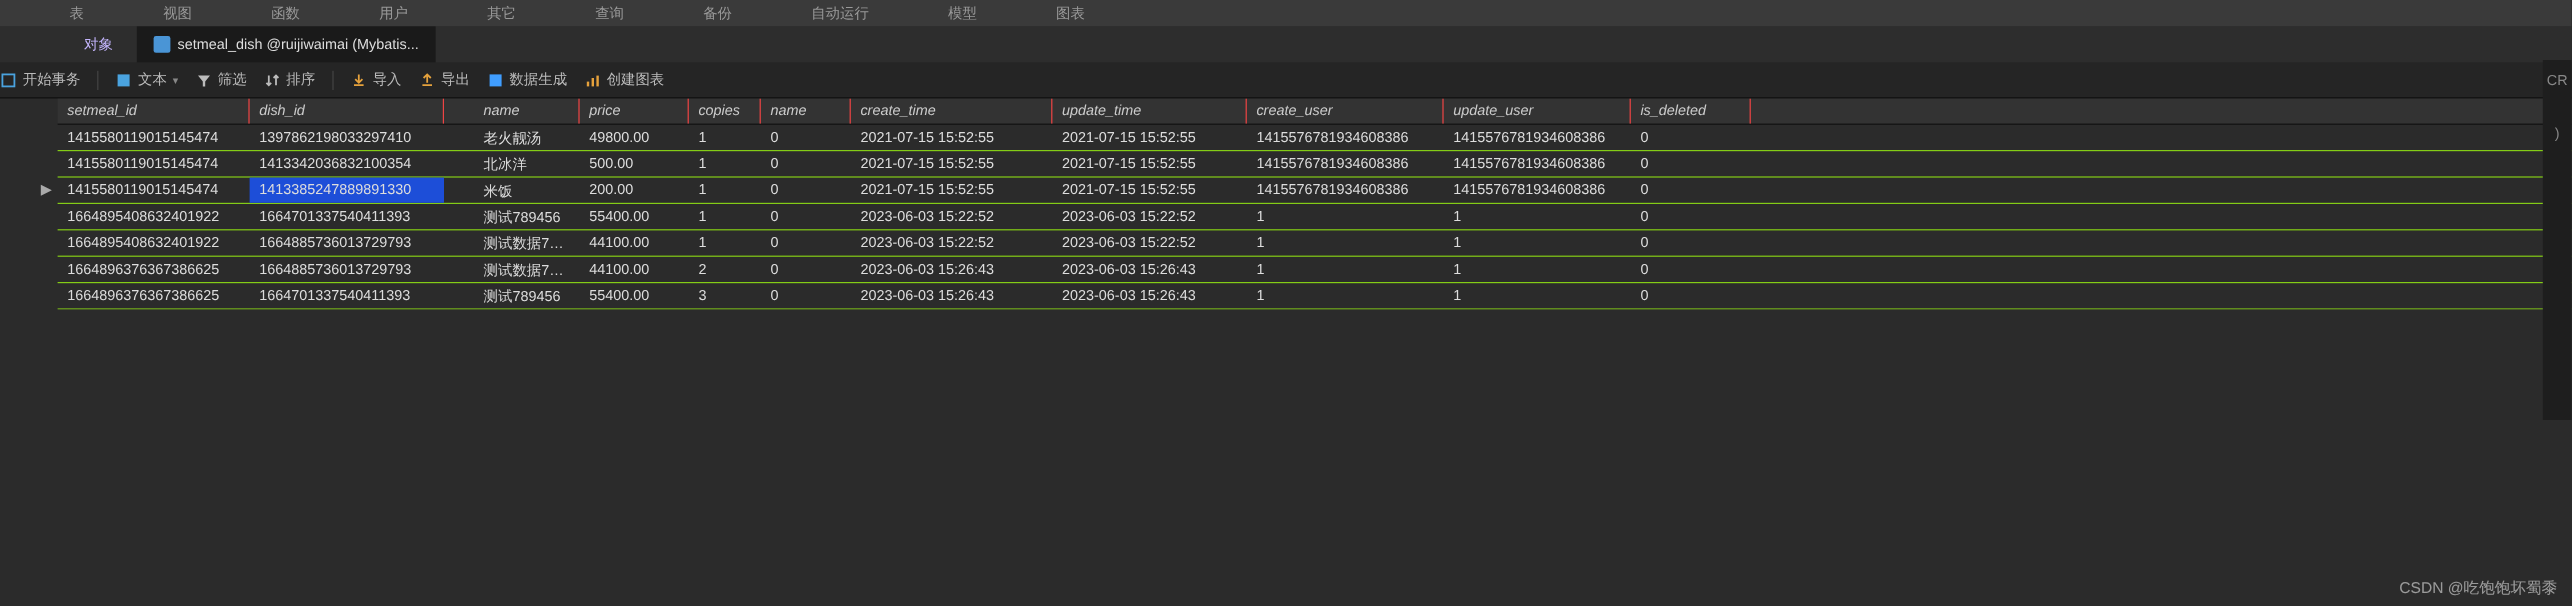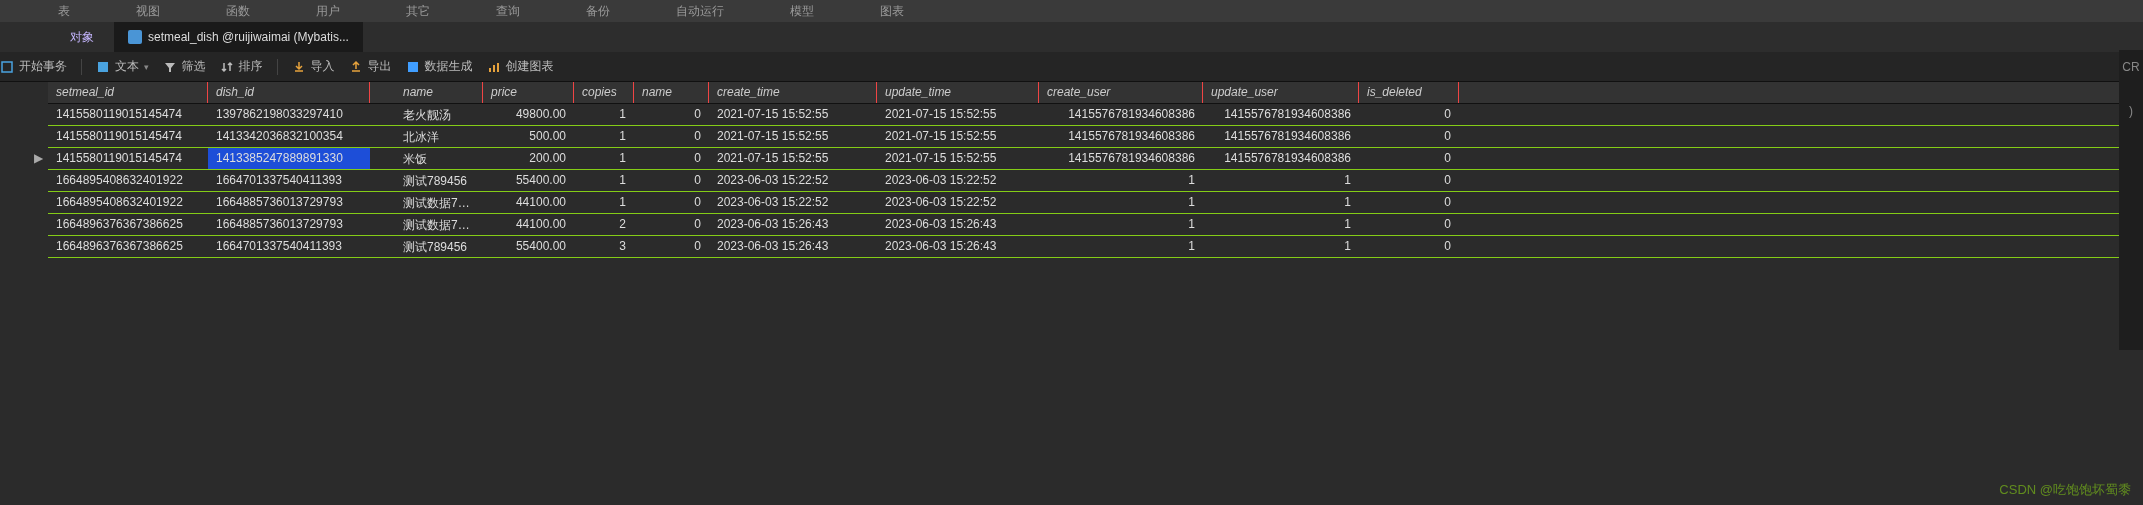--- a/index.html
+++ b/index.html
@@ -98,38 +98,38 @@
   overflow: hidden;
   white-space: nowrap;
   text-overflow: ellipsis;
 }
 .row-marker {
   position: absolute;
   left: -14px;
   top: 3px;
   color: #aaa;
 }
-.cell.num { text-align: right; }
+.cell.num { }
 .sel { background: #1d4ed8; color: #fff; }
 .col-setmeal  { width: 160px; }
 .col-dish     { width: 162px; }
 .col-name     { width: 88px; margin-left: 25px; }
 .col-price    { width: 91px; }
 .col-copies   { width: 60px; }
 .col-sort     { width: 75px; }
 .col-create_t { width: 168px; }
 .col-update_t { width: 162px; }
 .col-create_u { width: 164px; }
 .col-update_u { width: 156px; }
 .col-deleted  { width: 100px; }
 .watermark {
   position: absolute;
   bottom: 6px;
   right: 12px;
-  color: #84cc16;
+  color: #e5e5e5;
   font-size: 13px;
   opacity: .6;
 }
 .right-strip {
   position: absolute;
   right: 0; top: 50px;
   width: 24px;
   height: 300px;
   background: #1e1e1e;
   color: #888;

